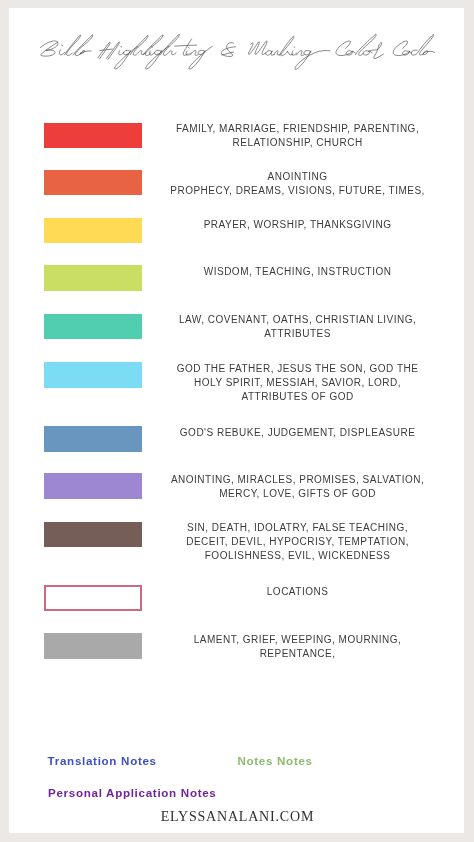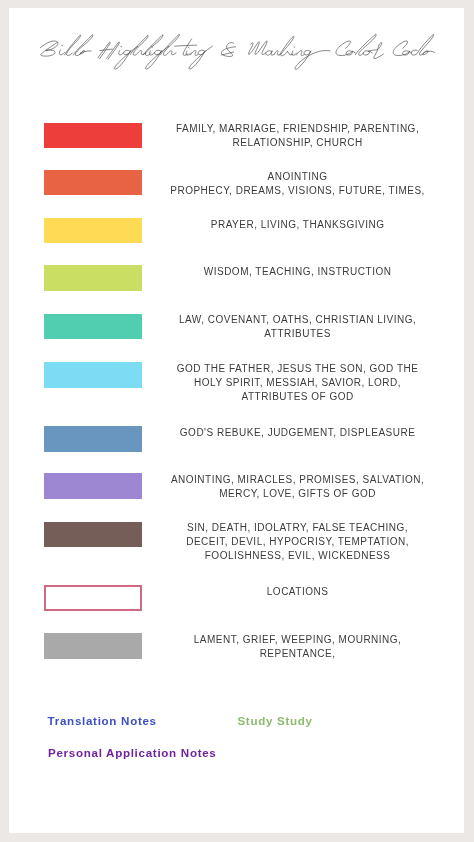--- a/index.html
+++ b/index.html
@@ -43,20 +43,21 @@
     white-space:nowrap;
     text-align:center;
   }
   .links { position:absolute; left:-8.5px; top:-8px; width:474px; }
   .link {
     position:absolute;
     font-size:11.6px;
     font-weight:bold;
     letter-spacing:0.7px;
     white-space:nowrap;
+    margin-top:40px;
   }
   .footer {
     position:absolute;
     left:-8.5px; top:800.5px; width:474px;
     text-align:center;
     font-family:"Liberation Serif", serif;
     font-size:14px;
     letter-spacing:0.81px;
     text-indent:0.81px;
     color:#2f2f2f;
@@ -131,21 +132,21 @@
       <div class="row" style="top: 169.8px;">
         <div class="swatch" style="background: rgb(232, 99, 68);"></div>
         <div class="desc">
           <div class="desc-line">ANOINTING</div>
           <div class="desc-line">PROPHECY, DREAMS, VISIONS, FUTURE, TIMES,</div>
         </div>
       </div>
       <div class="row" style="top: 217.7px;">
         <div class="swatch" style="background: rgb(255, 219, 85);"></div>
         <div class="desc">
-          <div class="desc-line">PRAYER, LIVING, THANKSGIVING</div>
+          <div class="desc-line">PRAYER, WORSHIP, THANKSGIVING</div>
         </div>
       </div>
       <div class="row" style="top: 265.4px;">
         <div class="swatch" style="background: rgb(202, 222, 99);"></div>
         <div class="desc">
           <div class="desc-line">WISDOM, TEACHING, INSTRUCTION</div>
         </div>
       </div>
       <div class="row" style="top: 313.6px;">
         <div class="swatch" style="background: rgb(81, 206, 175);"></div>
@@ -192,16 +193,17 @@
       <div class="row" style="top: 633.3px;">
         <div class="swatch" style="background: rgb(169, 169, 170);"></div>
         <div class="desc">
           <div class="desc-line">LAMENT, GRIEF, WEEPING, MOURNING,</div>
           <div class="desc-line">REPENTANCE,</div>
         </div>
       </div>
     </div>
   <div class="links">
       <div class="link" style="left: 47.6px; top: 713.7px; color: rgb(61, 79, 197);">Translation Notes</div>
-      <div class="link" style="left: 237.4px; top: 713.7px; color: rgb(140, 187, 110);">Study Study</div>
+      <div class="link" style="left: 237.4px; top: 713.7px; color: rgb(140, 187, 110);">Notes Notes</div>
       <div class="link" style="left: 48px; top: 746.3px; color: rgb(112, 34, 160);">Personal Application Notes</div>
     </div>
+  <div class="footer">ELYSSANALANI.COM</div>
 </div>
 
 </body></html>

